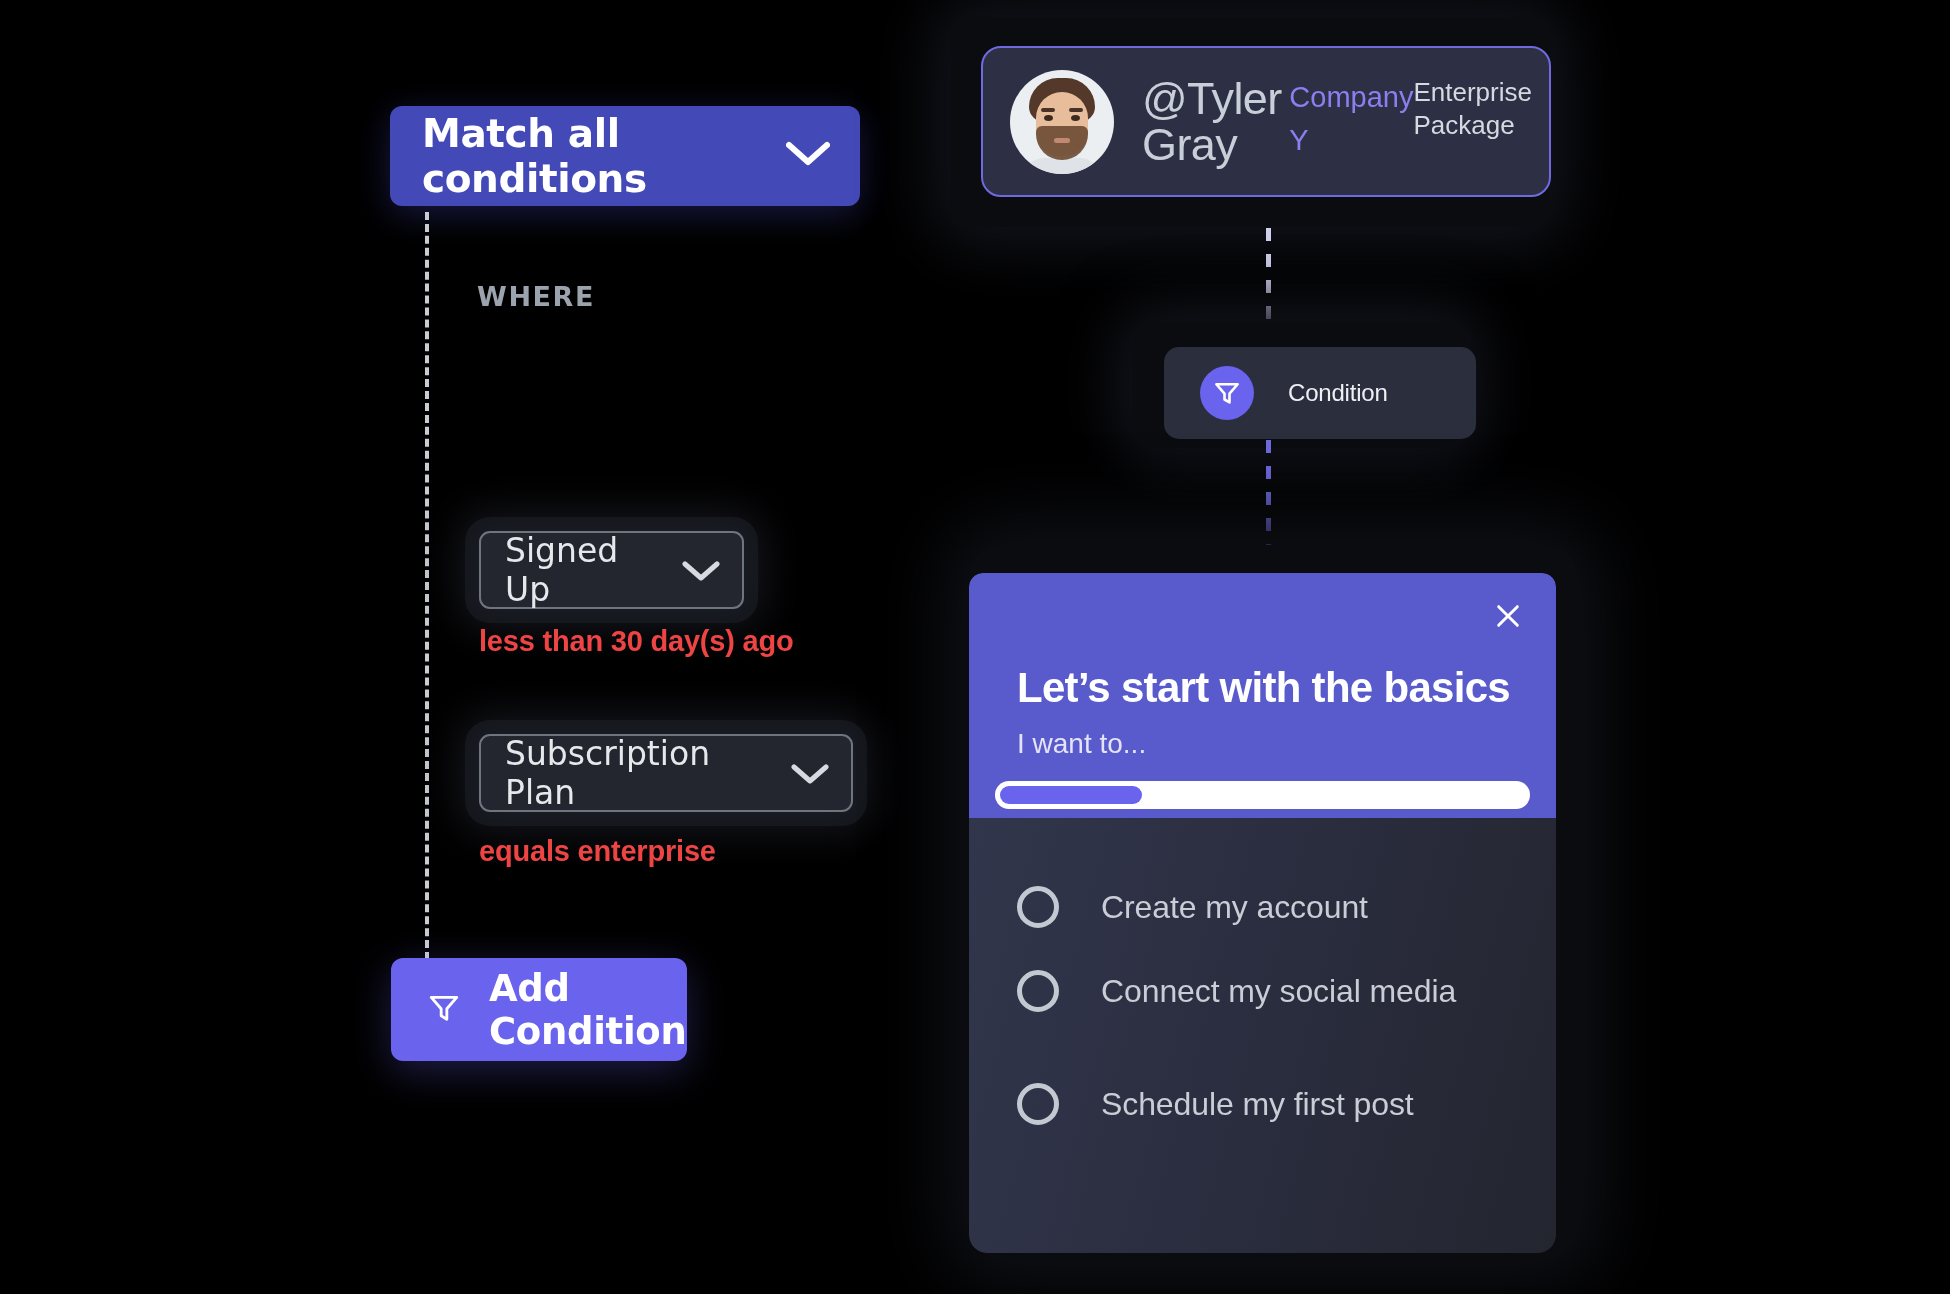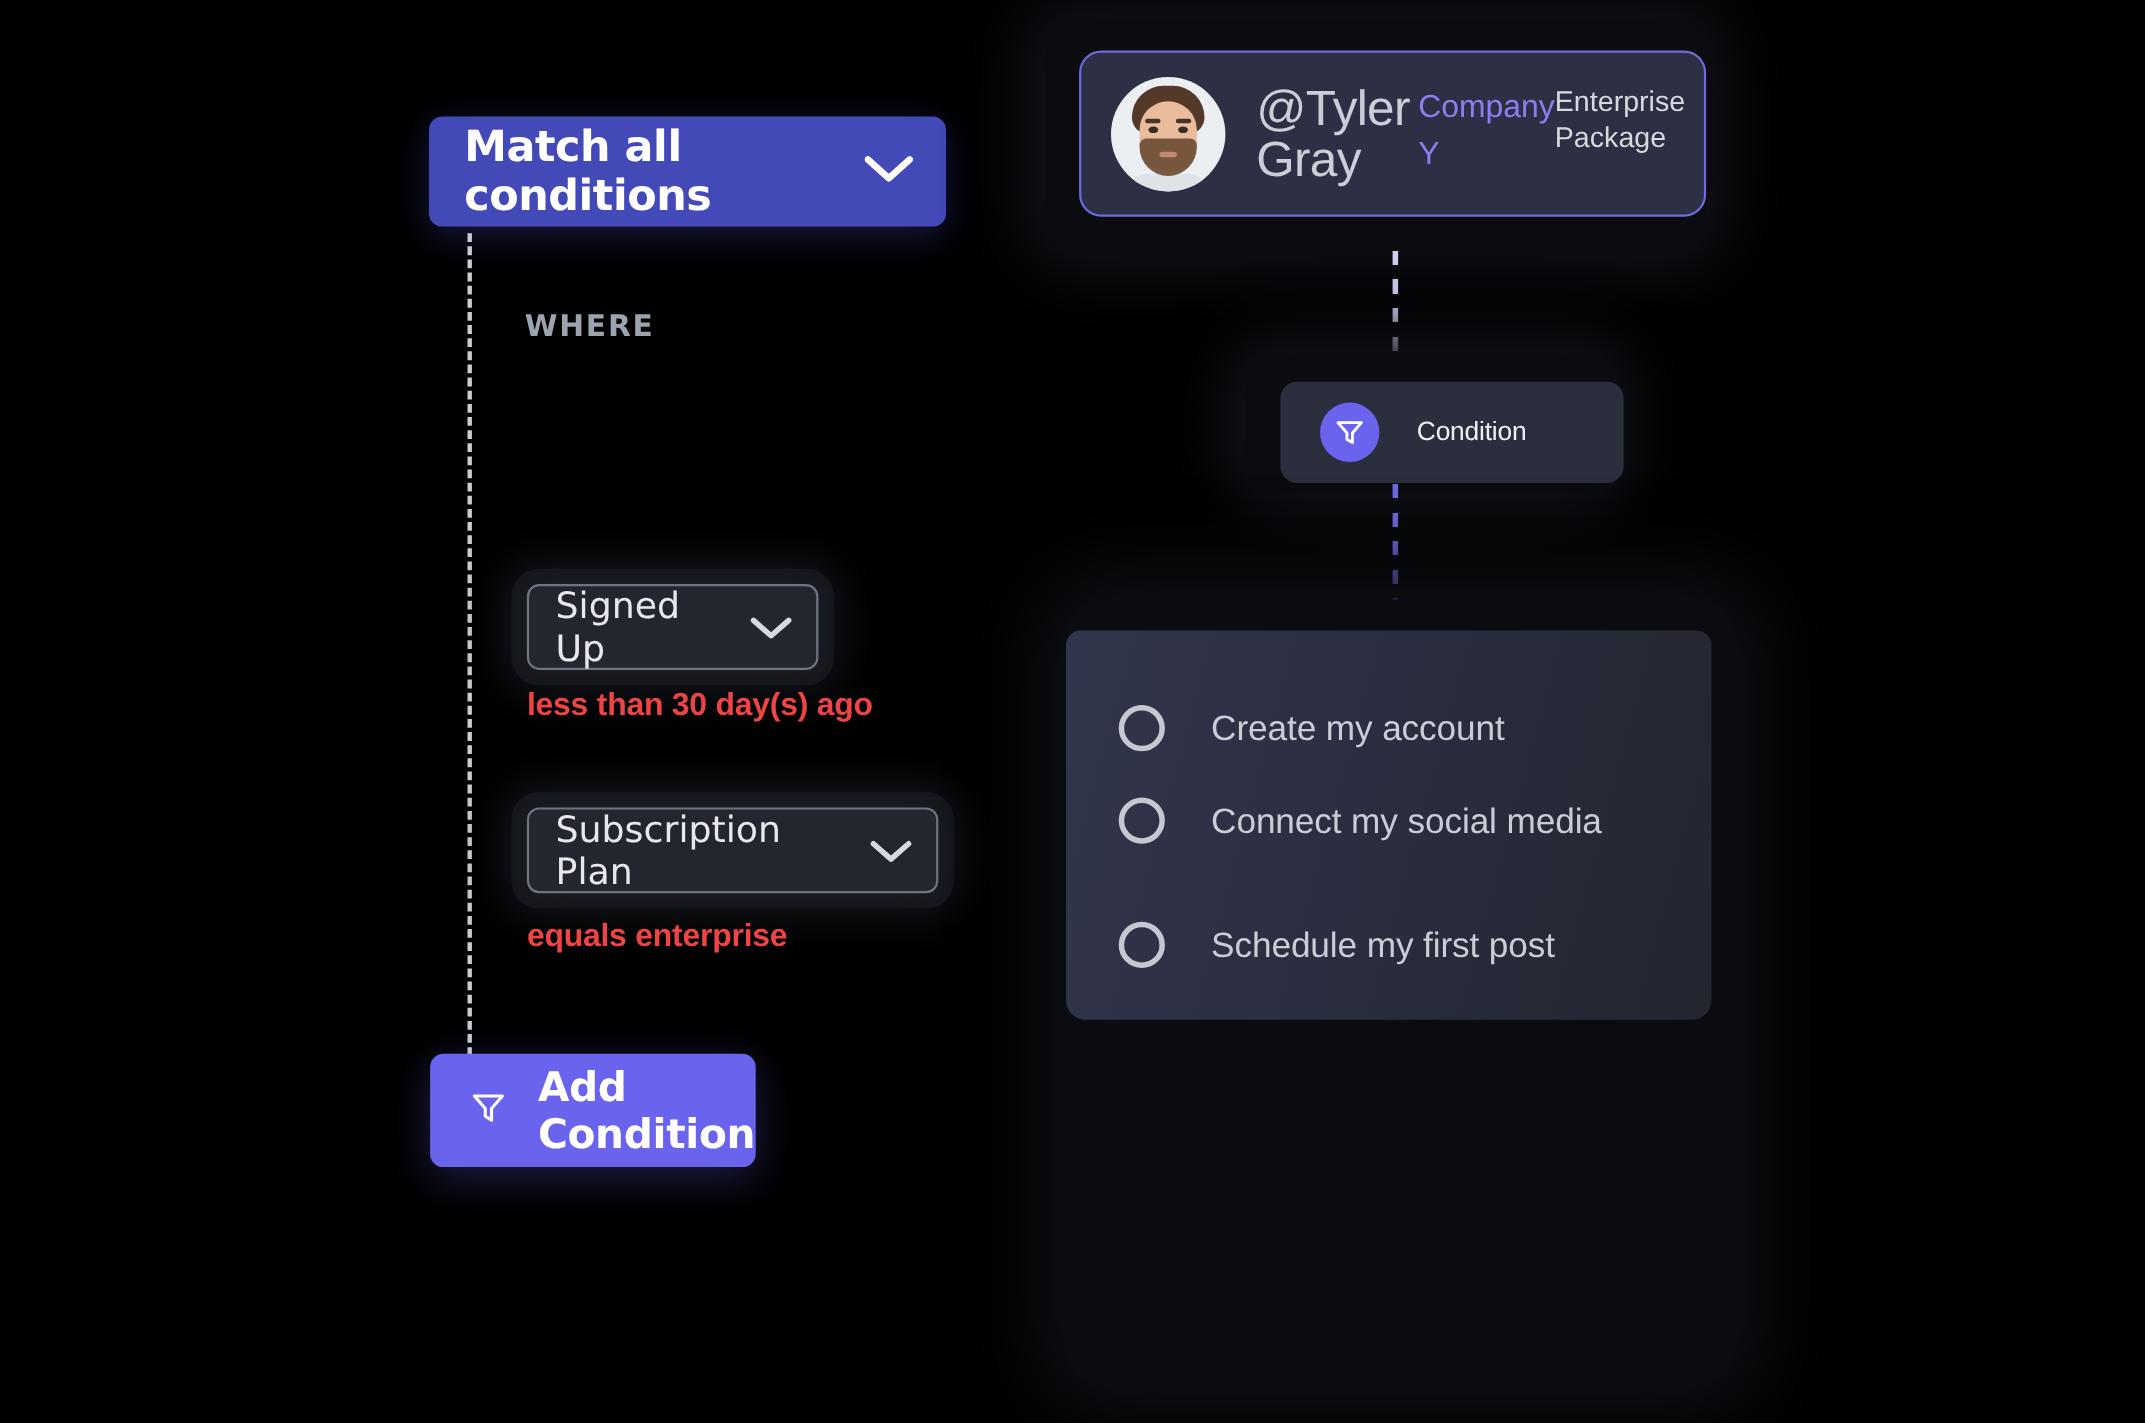--- a/index.html
+++ b/index.html
@@ -148,21 +148,21 @@
   }
   #modal-sub{
     position:absolute;left:48px;top:155px;color:#e4e3f7;font-size:28px;
   }
   #progress-track{
     position:absolute;left:26px;top:208px;width:535px;height:28px;
     background:#fff;border-radius:14px;box-sizing:border-box;padding:5px;
   }
   #progress-fill{height:100%;background:#6a63ee;border-radius:14px;}
   #modal-body{
-    height:354px;
+    height:435px;
     background:linear-gradient(105deg,#32364c 0%,#2b2e40 45%,#23252f 100%);
     border-radius:0 0 18px 18px;position:relative;
   }
   .opt{
     position:absolute;left:48px;display:flex;align-items:center;gap:42px;cursor:pointer;
   }
   .radio{
     width:42px;height:42px;border-radius:50%;border:5px solid #c3c8d1;
     box-sizing:border-box;flex:none;
   }
@@ -246,20 +246,32 @@
           <path d="M3.5 5 H20.5 L14 12.5 V19.5 L10 17.2 V12.5 Z" fill="none" stroke="#ffffff" stroke-width="2.1" stroke-linejoin="round"></path>
         </svg>
     </div>
     <span id="cond-label">Condition</span>
   </div>
 
   <div class="connector" id="conn-2"></div>
 
   <div class="glow-wrap" id="modal-glow"></div>
   <div id="modal">
+    <div id="modal-head">
+      <div id="modal-close">
+        <svg width="32" height="32" viewBox="0 0 24 24">
+            <path d="M5 5 L19 19 M19 5 L5 19" stroke="#ffffff" stroke-width="2.2" stroke-linecap="round"></path>
+          </svg>
+      </div>
+      <div id="modal-title">Let’s start with the basics</div>
+      <div id="modal-sub">I want to...</div>
+      <div id="progress-track">
+        <div id="progress-fill" style="width: 27%;"></div>
+      </div>
+    </div>
     <div id="modal-body">
       <div class="opt" id="opt-0">
         <span class="radio"></span>
         <span class="t">Create my account</span>
       </div>
       <div class="opt" id="opt-1">
         <span class="radio"></span>
         <span class="t">Connect my social media</span>
       </div>
       <div class="opt" id="opt-2">

